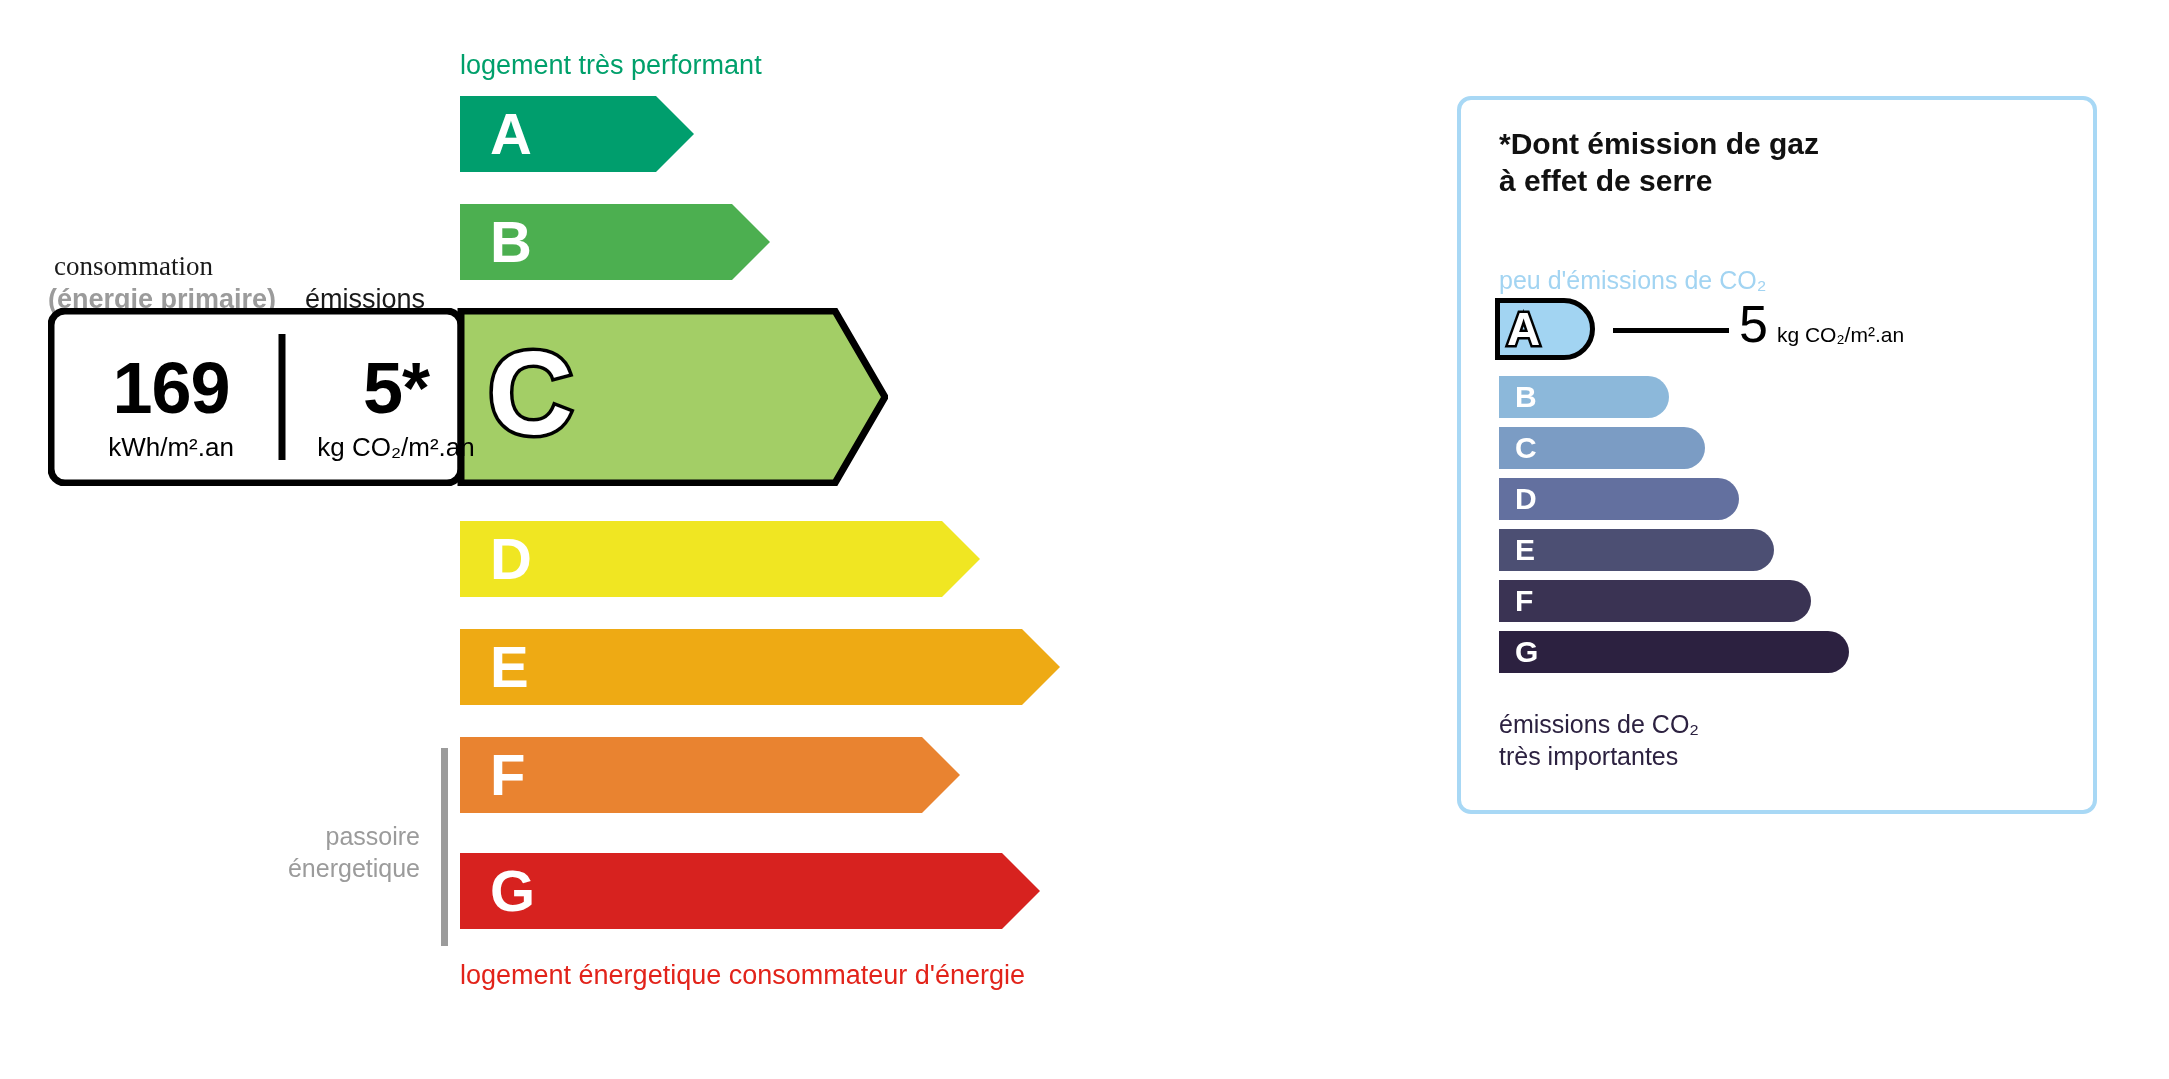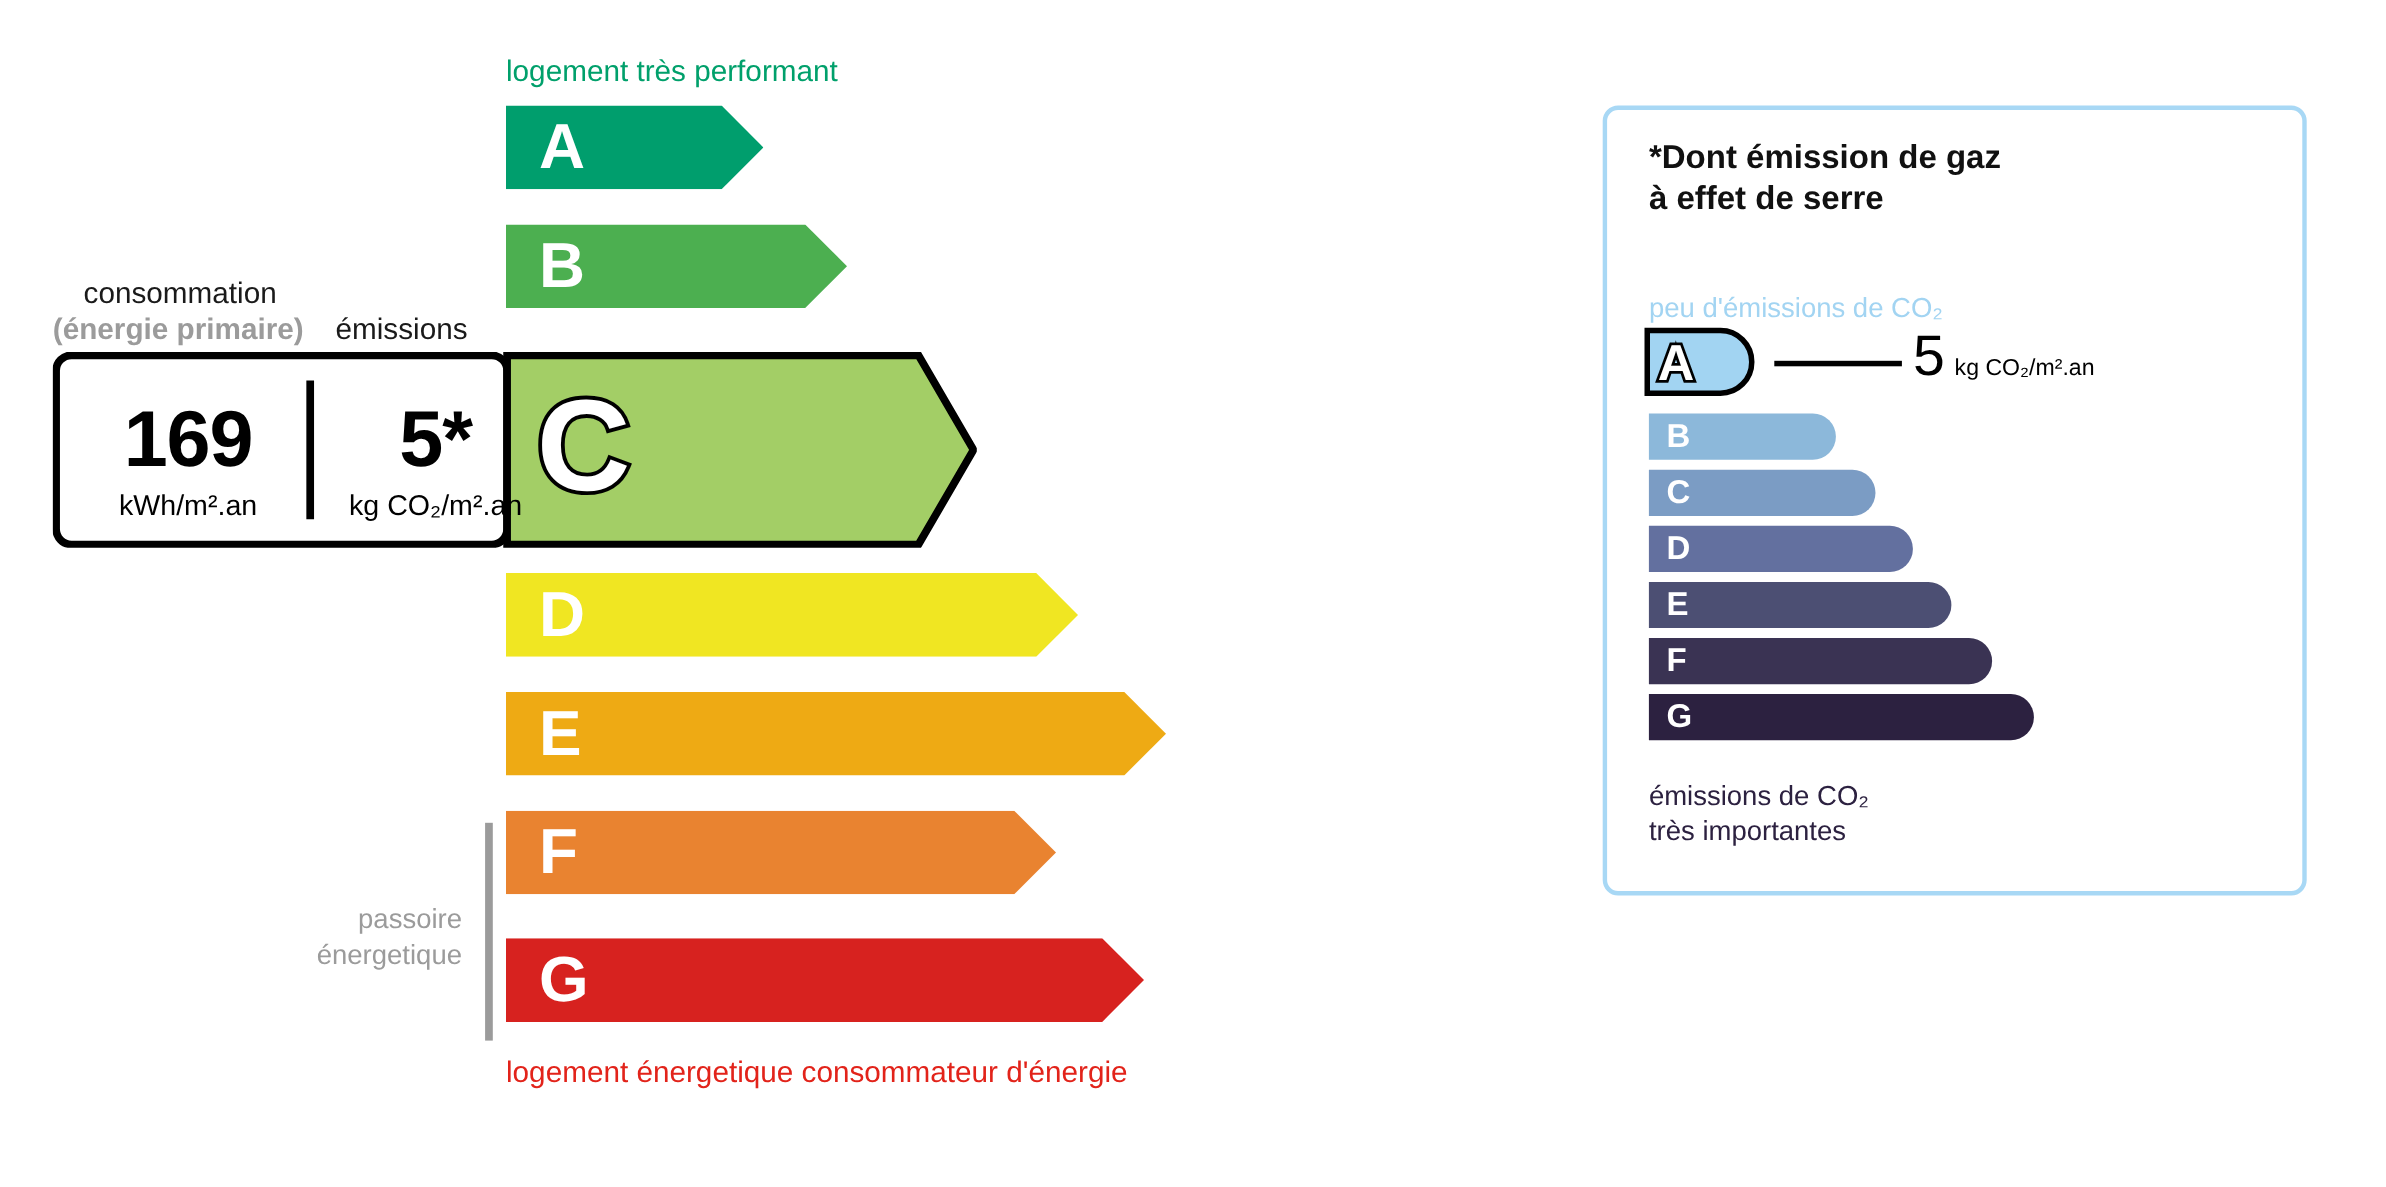--- a/index.html
+++ b/index.html
@@ -64,21 +64,21 @@
   #band-B { top: 204px; width: 310px; }
   #band-D { top: 521px; width: 520px; }
   #band-E { top: 629px; width: 600px; }
   #band-F { top: 737px; width: 500px; }
   #band-G { top: 853px; width: 580px; }
 
   
   #selected-row {
     position: absolute;
     left: 48px;
-    top: 320px;
+    top: 308px;
     width: 840px;
     height: 196px;
   }
   #selected-row > svg { display:block; }
 
   .value-cell {
     position: absolute;
     text-align: center;
     color: #000;
   }
@@ -108,21 +108,21 @@
     paint-order: stroke fill;
     line-height: 1;
   }
 
   
   .hdr {
     position: absolute;
     font-size: 27px;
     white-space: nowrap;
   }
-  #hdr-consommation { left: 76px;  top: 251px; color: #1a1a1a; }
+  #hdr-consommation { left: 54px;  top: 251px; color: #1a1a1a; font-family: Liberation Serif, serif; }
   #hdr-energie-prim { left: 48px;  top: 284px; color: #9b9b9b; font-weight: bold; }
   #hdr-emissions    { left: 305px; top: 284px; color: #1a1a1a; }
 
   
   #final-energy-note {
     position: absolute;
     left: 72px;
     top: 508px;
     font-size: 25px;
     color: #9b9b9b;

